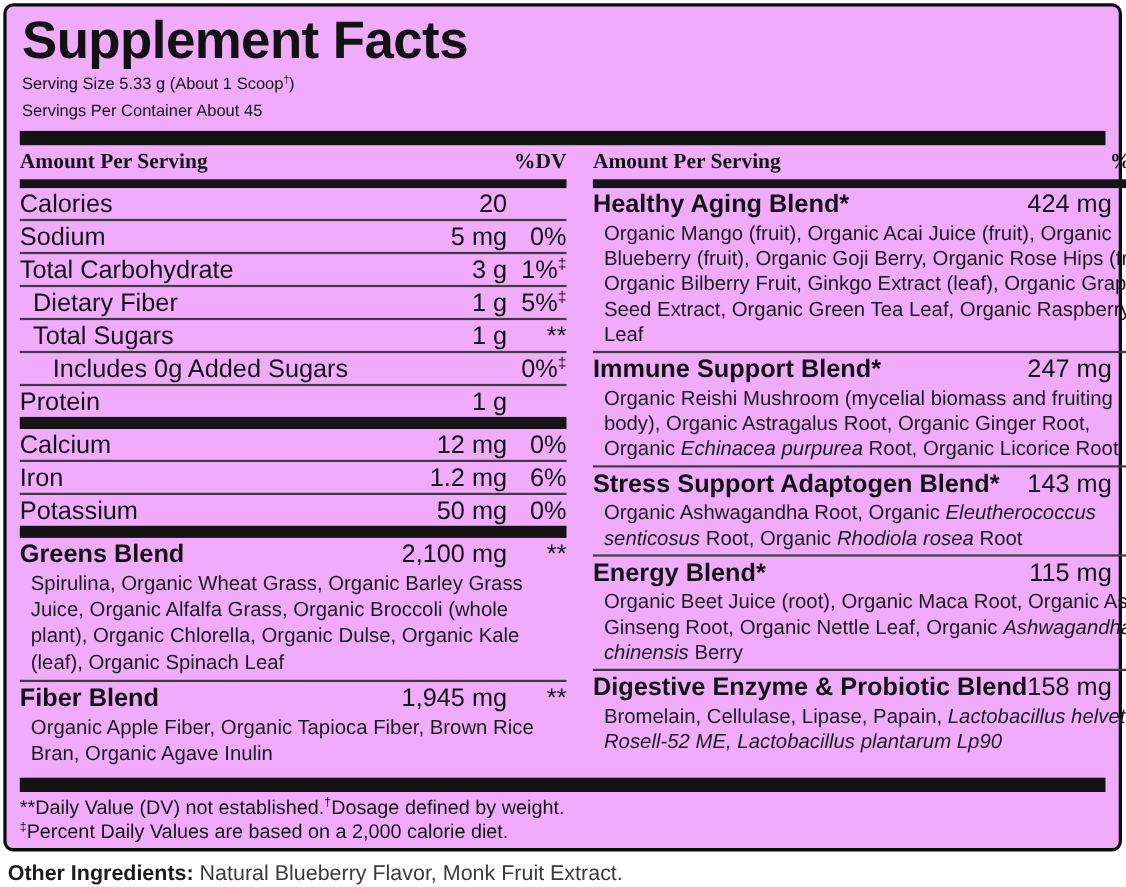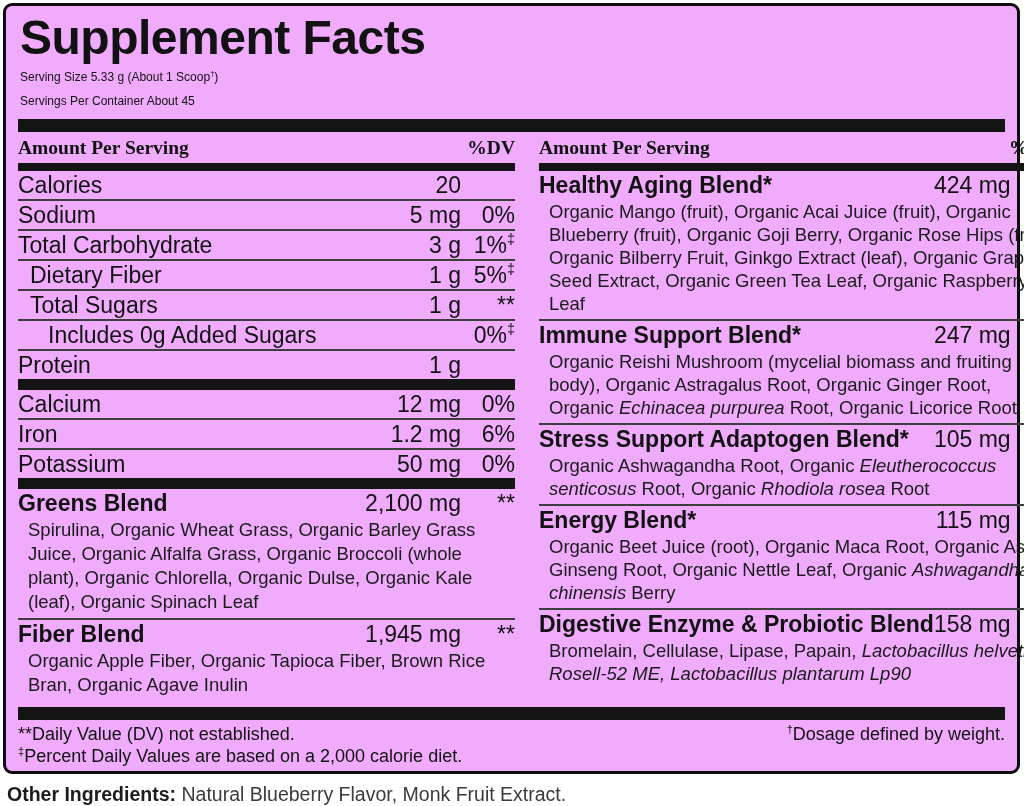--- a/index.html
+++ b/index.html
@@ -1,38 +1,38 @@
 <!DOCTYPE html>
 <html><head>
 <meta charset="utf-8">
 <style>
   html,body{margin:0;padding:0;background:#ffffff;}
   body{width:1024px;height:806px;font-family:"Liberation Sans",sans-serif;color:#121212;overflow:hidden;}
   .label{margin:3px 4px 0 3px;border:3px solid #0d0d0d;border-radius:9px;padding:5px 12px 0 12px;box-sizing:border-box;background:#f0abfc;}
   .title{font-size:48px;font-weight:bold;letter-spacing:-0.5px;line-height:50px;margin:2px 0 2px 2px;}
-  .sub{font-size:12px;line-height:24px;margin-left:2px;}
+  .sub{font-size:15px;line-height:24px;margin-left:2px;}
   .bar-full{height:13px;background:#141414;margin-top:6px;}
   .bar-med{height:8px;background:#141414;}
   .bar-thick{height:11px;background:#141414;}
   .cols{display:grid;grid-template-columns:497px 1fr;column-gap:24px;}
   .colhead{display:flex;justify-content:space-between;align-items:flex-end;font-weight:bold;font-size:19.5px;padding:5px 0 4px 0;font-family:Liberation Serif, serif;}
   .row{display:flex;align-items:center;font-size:23px;min-height:28px;}
   .group .row + .row{border-top:2px solid #3d3d3d;}
   .amt{margin-left:auto;text-align:right;white-space:nowrap;}
   .dv{width:54px;text-align:right;white-space:nowrap;}
   .col-right .dv{width:46px;}
   .ind1{padding-left:12px;}
   .ind2{padding-left:30px;}
   .bname{font-weight:bold;white-space:nowrap;}
   .blend .row{min-height:29px;}
   .bingr{font-size:18.5px;line-height:24px;padding:0 0 4px 10px;color:#1b1b1b;}
   .col-right .bingr{line-height:23px;}
   .blendgroup .blend + .blend{border-top:2px solid #3d3d3d;}
   .fnblock{padding:3px 0 4px 0;}
-  .fnrow{display:flex;justify-content:space-between;font-size:18px;line-height:22px;}
+  .fnrow{display:flex;font-size:18px;line-height:22px;}
   .other{margin:9px 0 0 7px;font-size:19.5px;color:#3a3a3a;}
   .other .olabel{font-weight:bold;color:#1c1c1c;}
   sup{font-size:62%;line-height:0;}
   .it{font-style:italic;}
 </style>
 </head>
 <body>
 
 <div class="label">
   <div class="title">Supplement Facts</div>
@@ -149,21 +149,21 @@
           <div class="row">
             <span class="bname">Immune Support Blend*</span>
             <span class="amt">247 mg</span>
             <span class="dv">**</span>
           </div>
           <div class="bingr"><span>Organic Reishi Mushroom (mycelial biomass and fruiting body), Organic Astragalus Root, Organic Ginger Root, Organic </span><span class="it">Echinacea purpurea</span><span> Root, Organic Licorice Root</span></div>
         </div>
         <div class="blend">
           <div class="row">
             <span class="bname">Stress Support Adaptogen Blend*</span>
-            <span class="amt">105 mg</span>
+            <span class="amt">143 mg</span>
             <span class="dv">**</span>
           </div>
           <div class="bingr"><span>Organic Ashwagandha Root, Organic </span><span class="it">Eleutherococcus senticosus</span><span> Root, Organic </span><span class="it">Rhodiola rosea</span><span> Root</span></div>
         </div>
         <div class="blend">
           <div class="row">
             <span class="bname">Energy Blend*</span>
             <span class="amt">115 mg</span>
             <span class="dv">**</span>
           </div>

